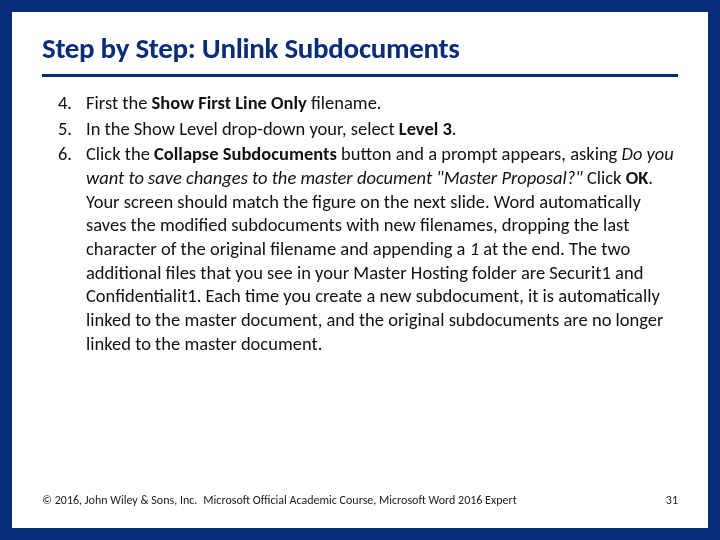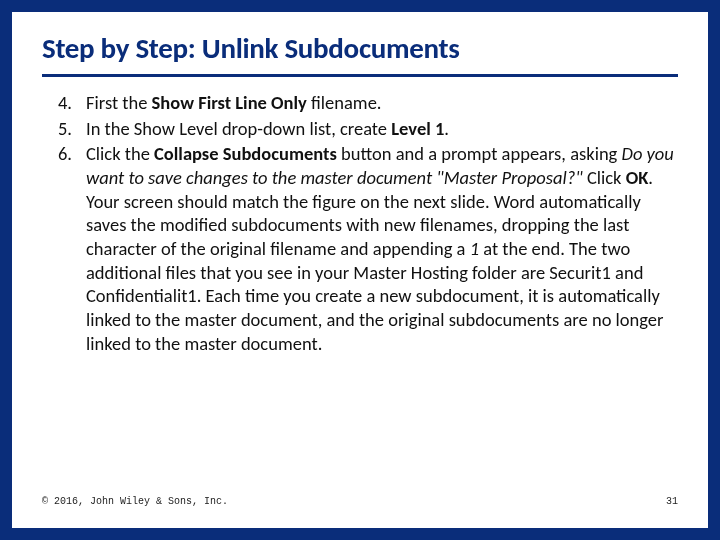--- a/index.html
+++ b/index.html
@@ -50,24 +50,23 @@
     padding-right: 14px;
     flex-shrink: 0;
   }
   .txt { flex: 1; }
   .b { font-weight: 700; }
   .i { font-style: italic; }
   .footer {
     display: flex;
     justify-content: space-between;
     align-items: flex-end;
-    font-size: 10px;
+    font-size: 12px;
     color: #222;
     padding-top: 6px;
-    font-family: Liberation Mono, monospace;
   }
   .footer-center {
     position: absolute;
     left: 0; right: 0;
     text-align: center;
     pointer-events: none;
   }
   .footer-right {
     text-align: right;
   }
@@ -78,25 +77,26 @@
 <div class="slide">
   <div class="title">Step by Step: Unlink Subdocuments</div>
   <div class="body">
     <ol id="list">
         <li>
           <span class="num">4.</span>
           <span class="txt"><span>First the </span><span class="b">Show First Line Only</span><span> filename.</span></span>
         </li>
         <li>
           <span class="num">5.</span>
-          <span class="txt"><span>In the Show Level drop-down list, create </span><span class="b">Level 1</span><span>.</span></span>
+          <span class="txt"><span>In the Show Level drop-down your, select </span><span class="b">Level 3</span><span>.</span></span>
         </li>
         <li>
           <span class="num">6.</span>
           <span class="txt"><span>Click the </span><span class="b">Collapse Subdocuments</span><span> button and a prompt appears, asking </span><span class="i">Do you want to save changes to the master document "Master Proposal?"</span><span> Click </span><span class="b">OK</span><span>. Your screen should match the figure on the next slide. Word automatically saves the modified subdocuments with new filenames, dropping the last character of the original filename and appending a </span><span class="i">1</span><span> at the end. The two additional files that you see in your Master Hosting folder are Securit1 and Confidentialit1. Each time you create a new subdocument, it is automatically linked to the master document, and the original subdocuments are no longer linked to the master document.</span></span>
         </li>
       </ol>
   </div>
   <div class="footer">
     <span>© 2016, John Wiley &amp; Sons, Inc.</span>
+    <span class="footer-center">Microsoft Official Academic Course, Microsoft Word 2016 Expert</span>
     <span class="footer-right">31</span>
   </div>
 </div>
 
 </body></html>

